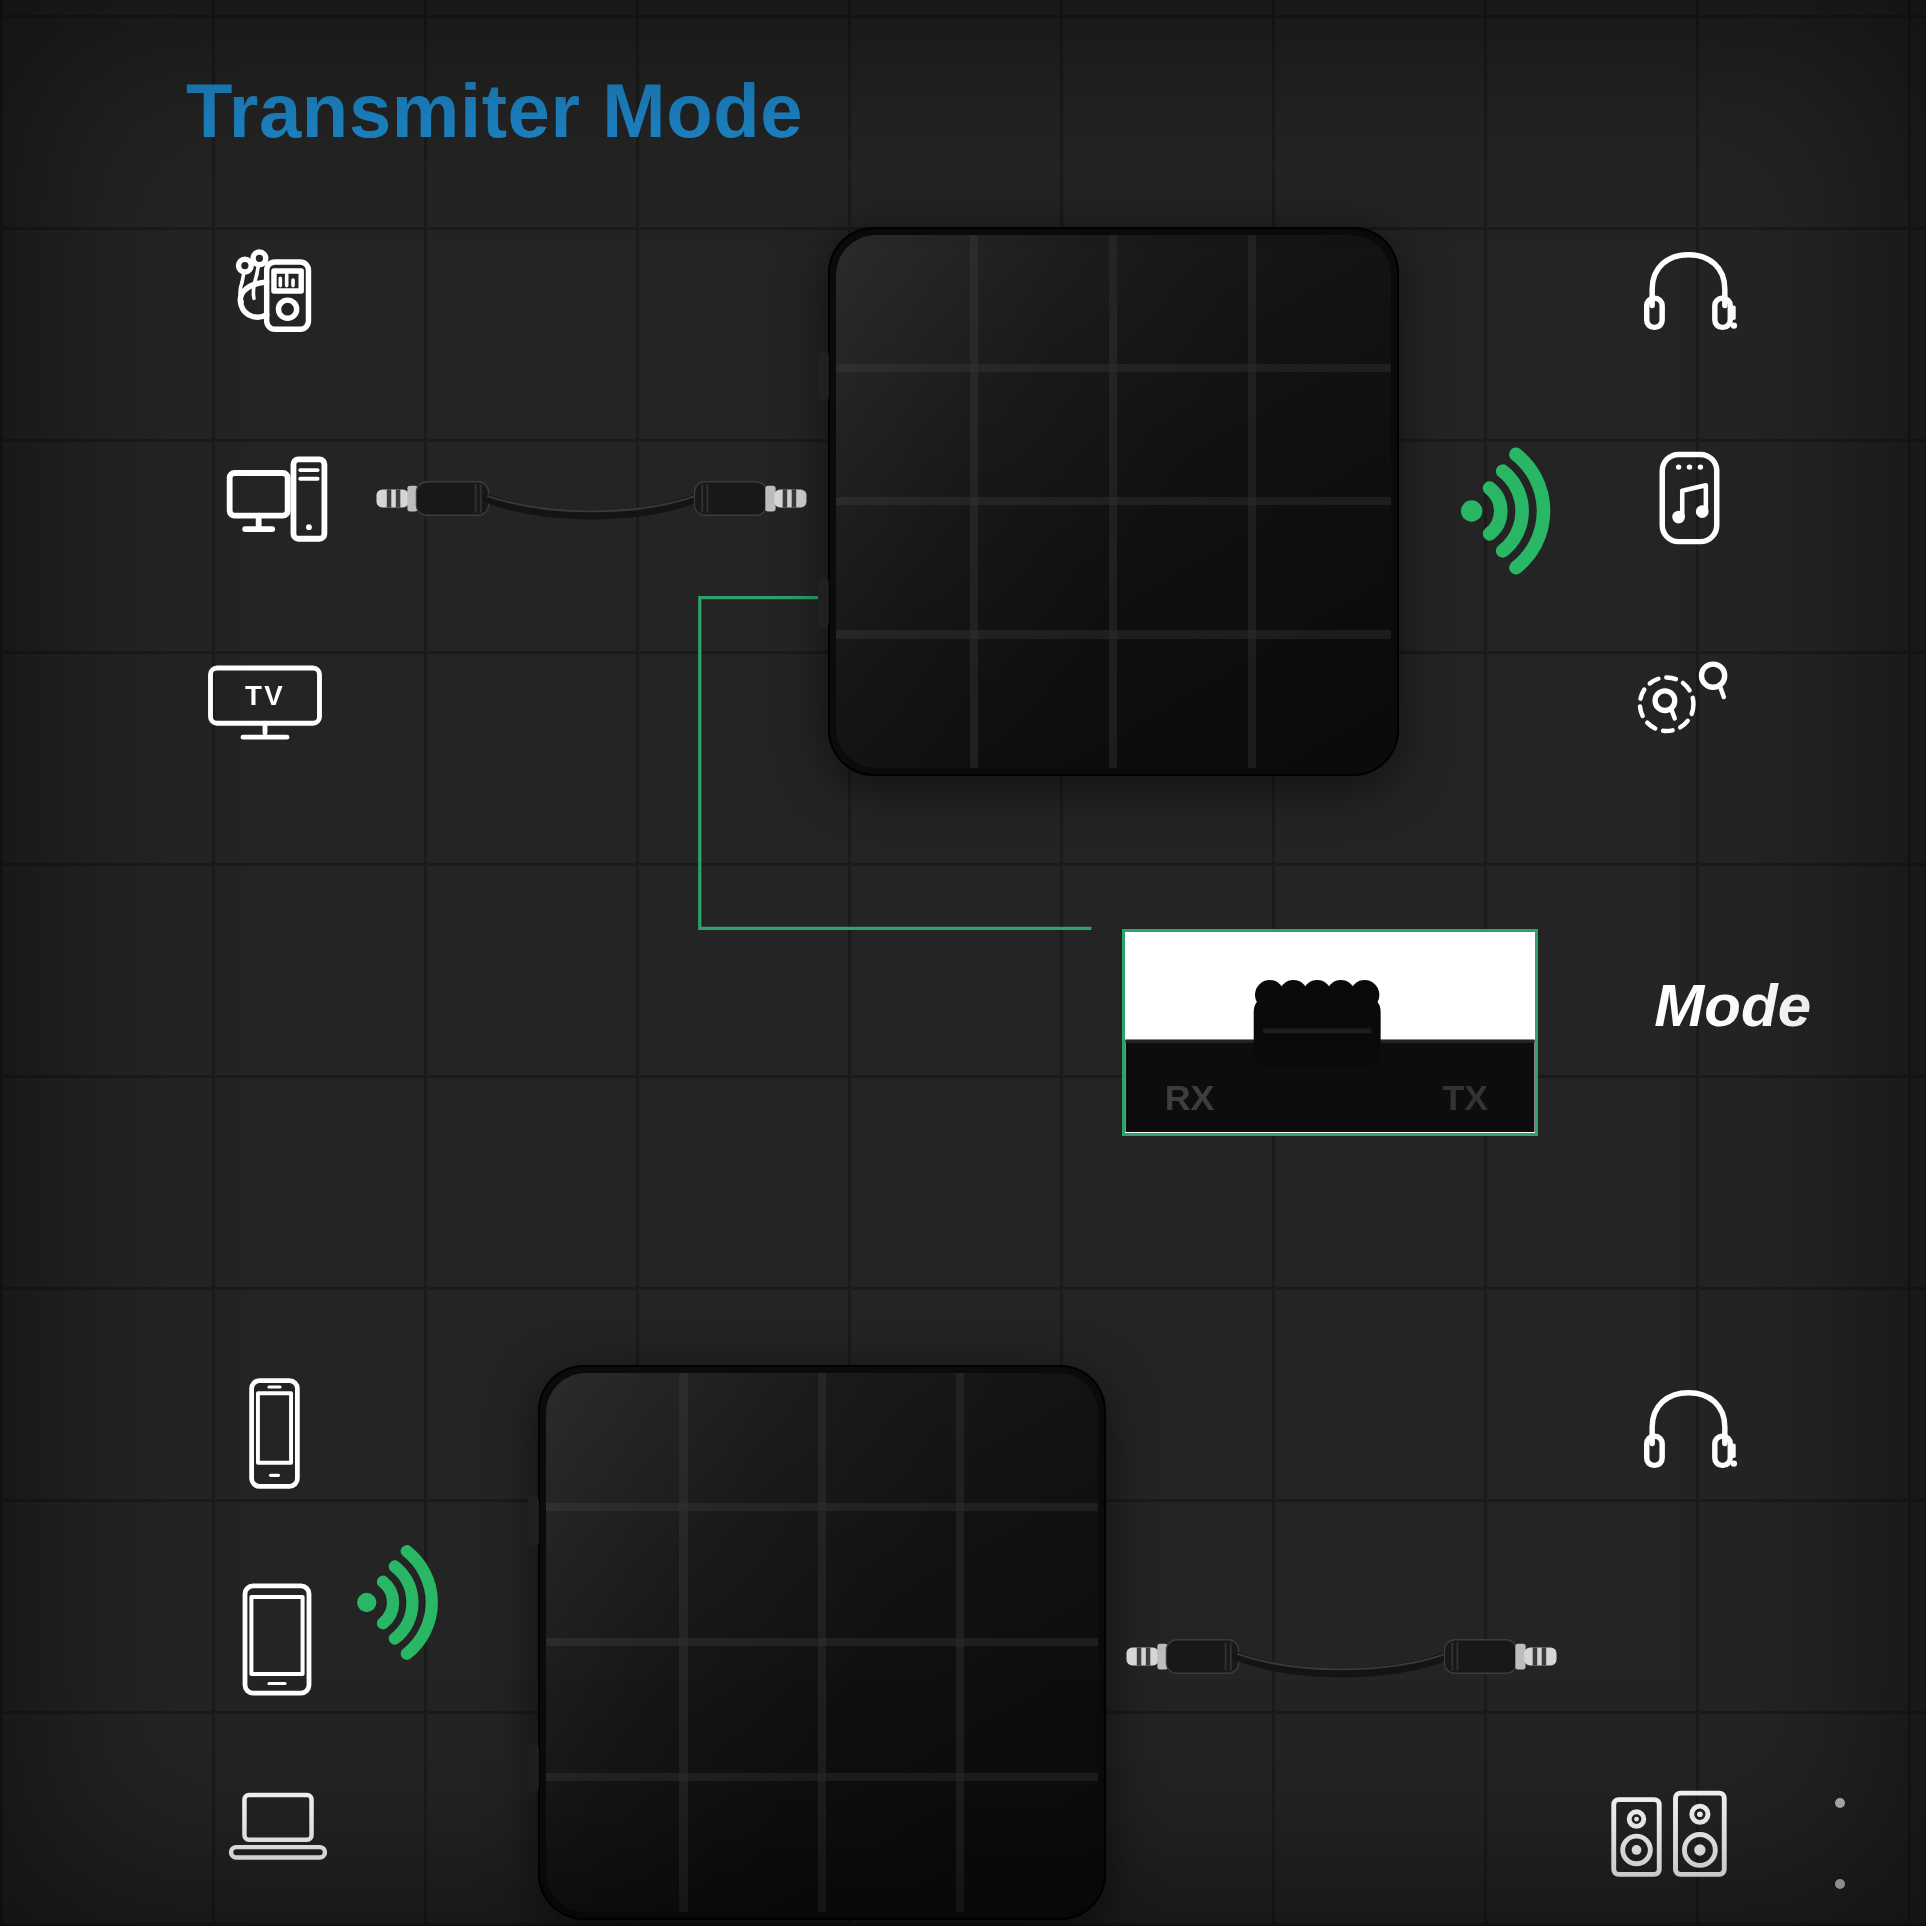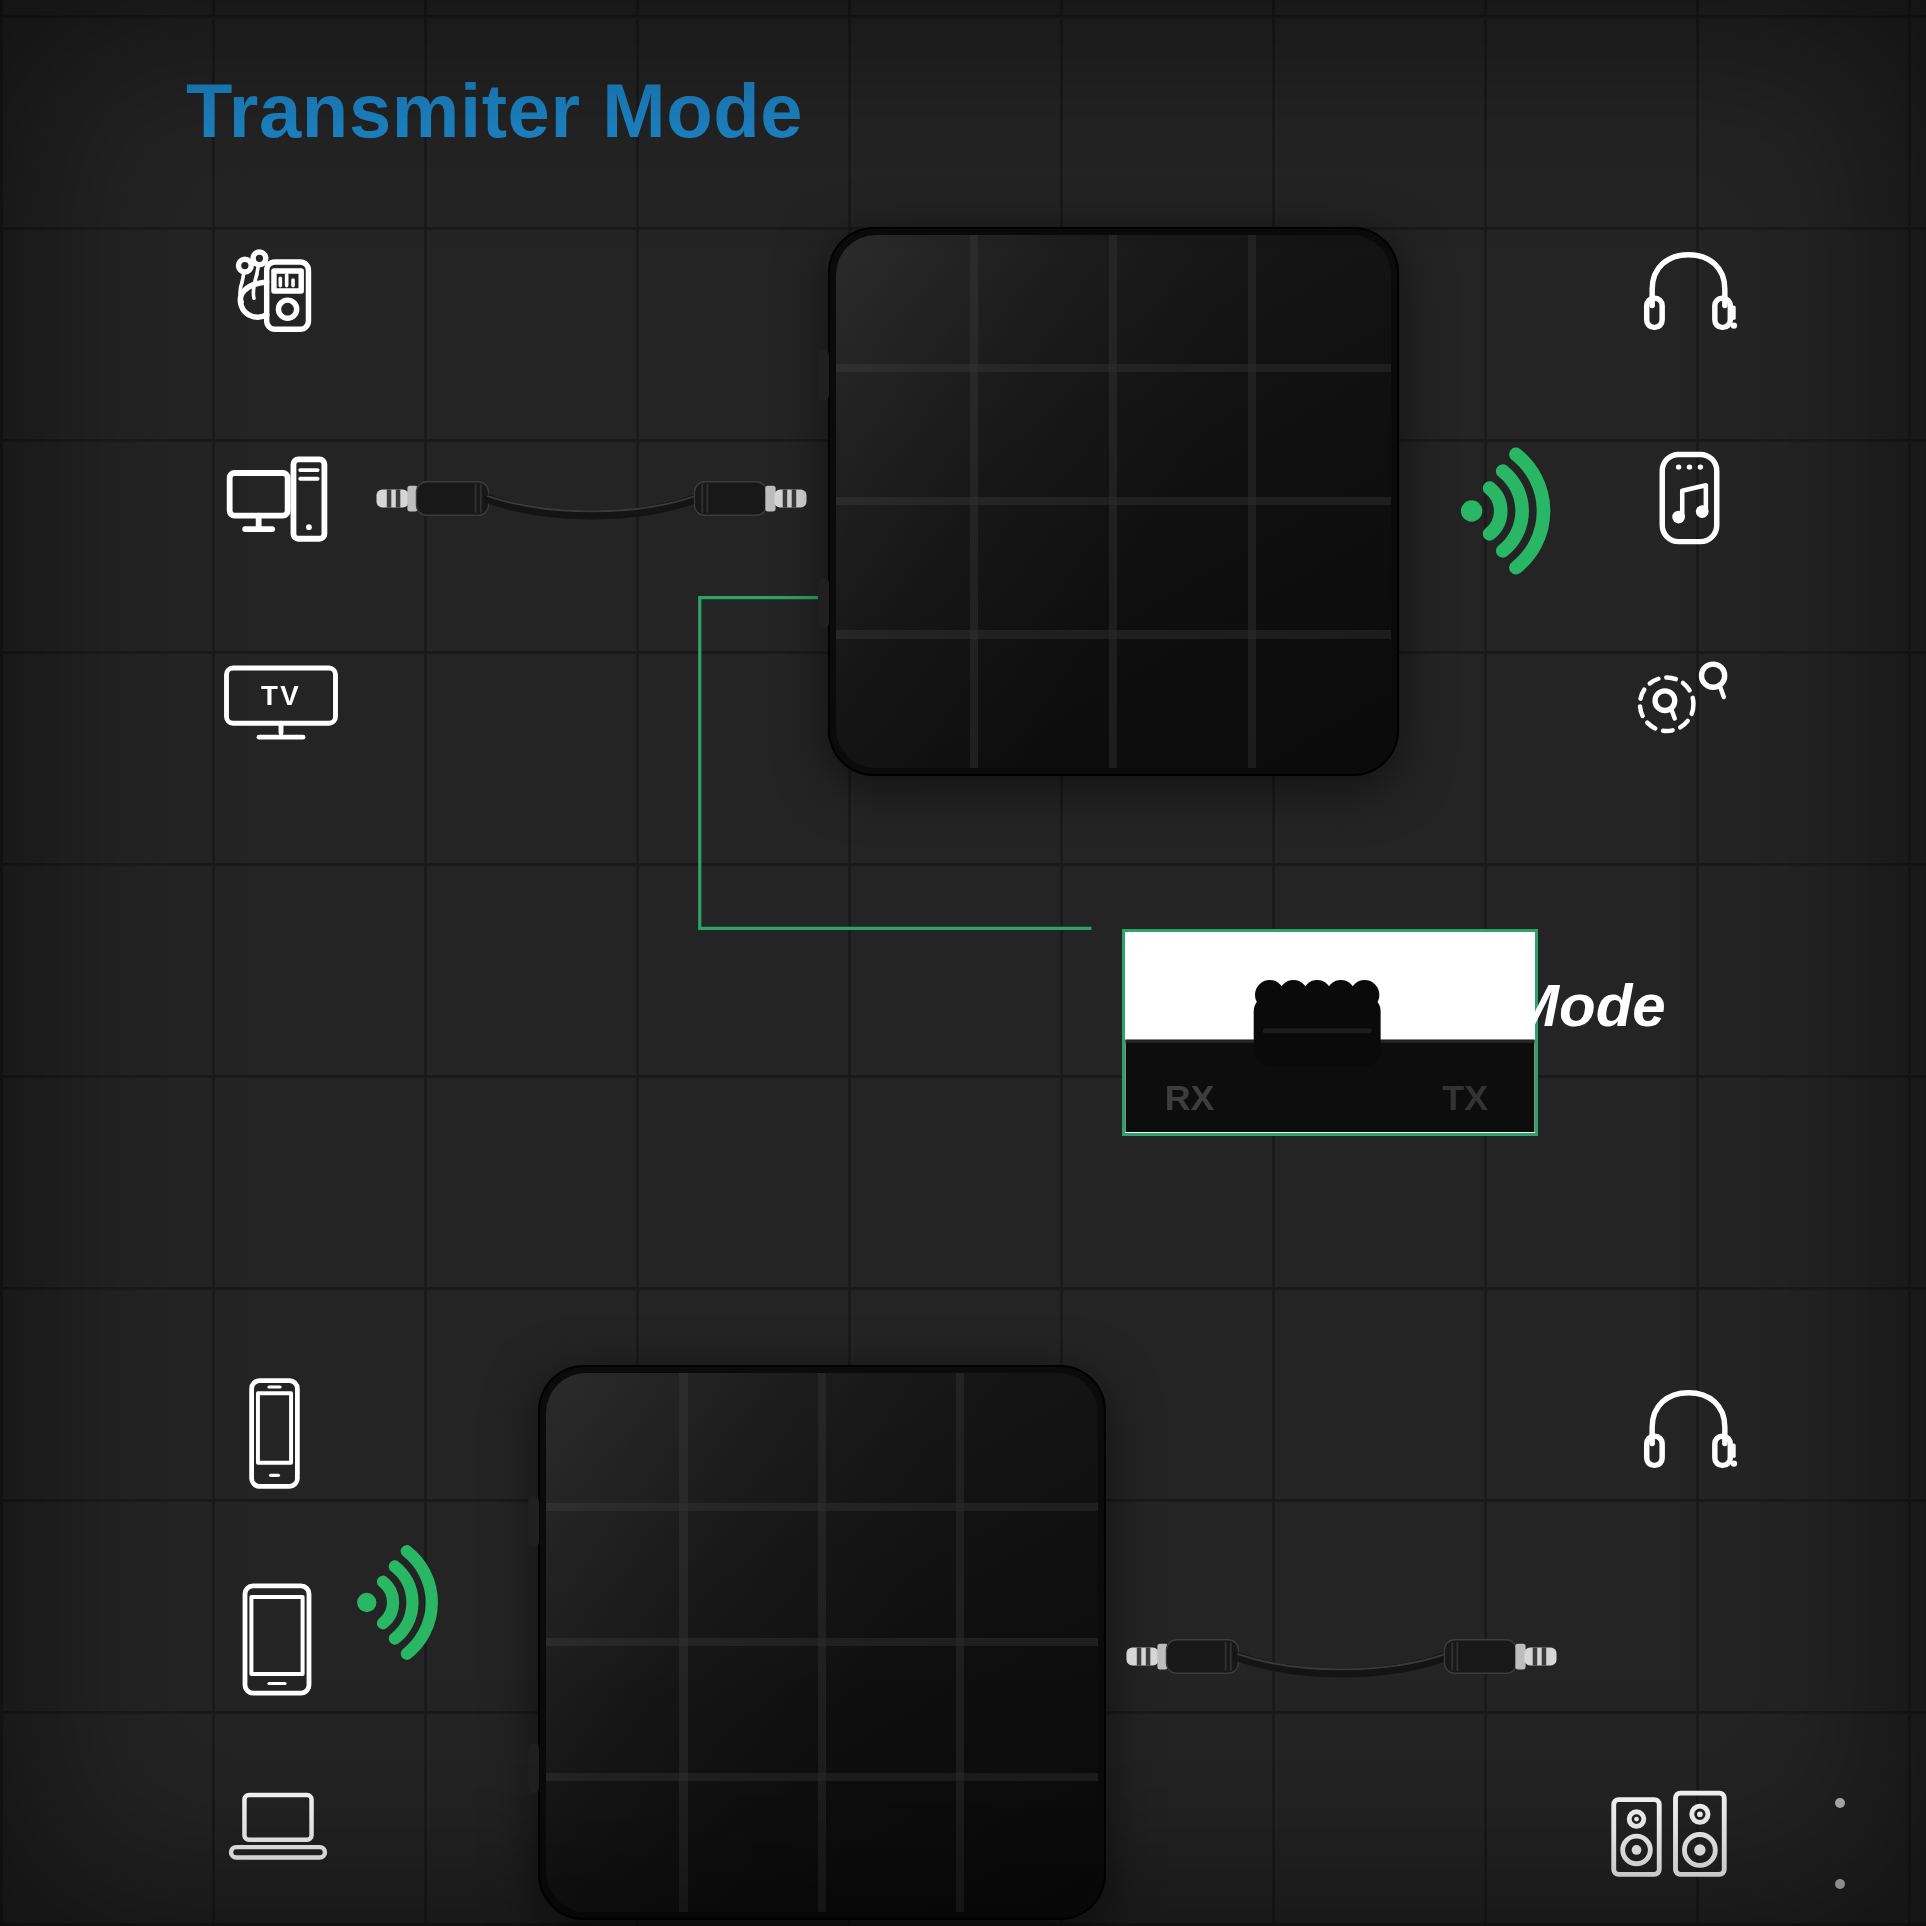--- a/index.html
+++ b/index.html
@@ -11,21 +11,21 @@
       repeating-linear-gradient(0deg, #1b1b1b 0px, #1b1b1b 3.2px, transparent 3.2px, transparent 212px),
       repeating-linear-gradient(90deg, #1b1b1b 0px, #1b1b1b 3.2px, transparent 3.2px, transparent 212px);
   }
   .abs { position:absolute; }
   .h-title {
     position:absolute; font-weight:bold; font-size:76px; color:#1d86c8;
     letter-spacing:0.6px; white-space:nowrap;
   }
   .mode-label {
     position:absolute; color:#ffffff; font-style:italic; font-weight:bold;
-    font-size:60px; line-height:1.32; text-align:left;
+    font-size:60px; line-height:1.32; text-align:right;
   }
   .device {
     position:absolute; background:#0b0b0b; border-radius:46px;
     box-shadow: 0 10.3px 51px rgba(0,0,0,.55), inset 0 0 0 1.9px #000;
   }
   .device .face {
     position:absolute; inset:7.7px; border-radius:40px; overflow:hidden;
     background: linear-gradient(150deg, #1a1a1a 0%, #101010 55%, #0a0a0a 100%);
   }
   .groove-v { position:absolute; top:0; bottom:0; width:8.3px; background:#2b2b2b; opacity:.55; }
@@ -80,21 +80,21 @@
         <rect x="76" y="16" width="32" height="82" rx="5"></rect>
         <path d="M83 27 H101 M83 36 H101" stroke-width="4"></path>
         <circle cx="92" cy="86" r="3" fill="#fff" stroke="none"></circle>
         <rect x="10" y="30" width="60" height="44" rx="5"></rect>
         <path d="M40 74 V86"></path>
         <path d="M26 88 H54"></path>
       </g>
     </svg>
   </div>
 
-  <div class="icon abs" style="left:220px; top:658px;">
+  <div class="icon abs" style="left:204px; top:658px;">
     <svg width="122" height="94" viewBox="0 0 150 115">
       <g class="icn">
         <rect x="8" y="12" width="134" height="68" rx="8"></rect>
         <path d="M75 80 V92"></path>
         <path d="M48 97 H102"></path>
       </g>
       <text x="75" y="58" text-anchor="middle" font-size="34" font-weight="bold" letter-spacing="3" fill="#ffffff">TV</text>
     </svg>
   </div>
 

